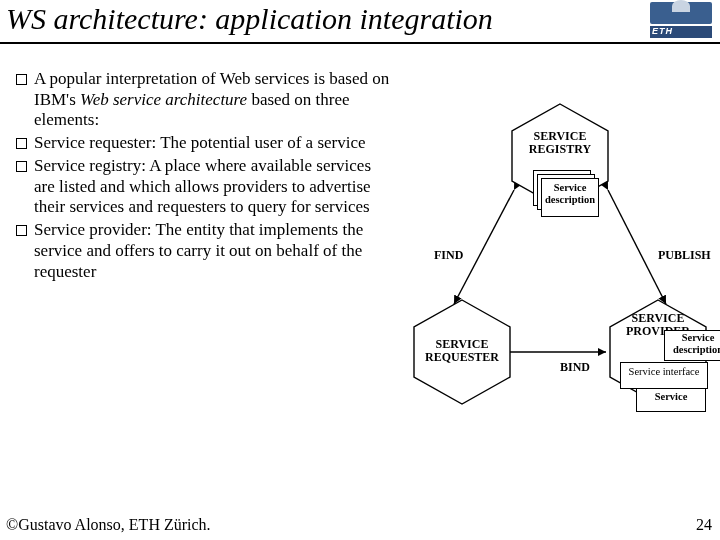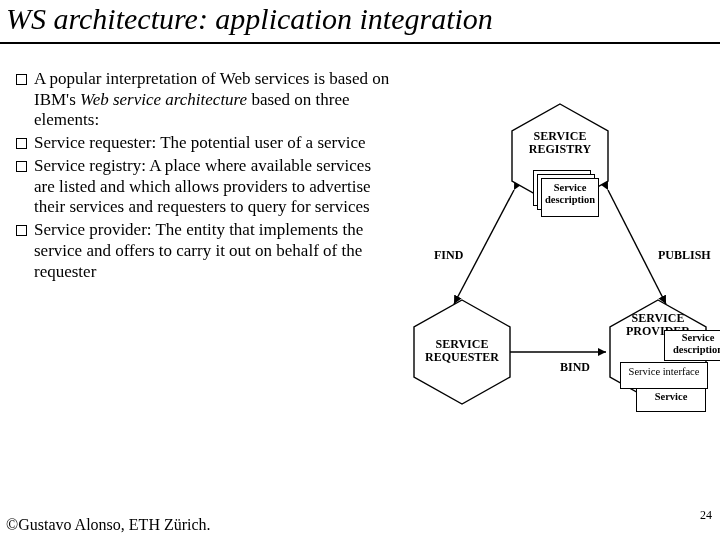--- a/index.html
+++ b/index.html
@@ -10,21 +10,21 @@
   .logo-building { position:absolute; left:0; top:0; width:62px; height:22px; background:#3a5f8f; border-radius:2px; }
   .logo-dome { position:absolute; left:22px; top:-2px; width:18px; height:12px; background:#c9d4e2; border-radius:50% 50% 0 0; }
   .logo-bar { position:absolute; left:0; top:24px; width:62px; height:12px; background:#2b4a78; color:#fff; font:italic bold 9px Arial,sans-serif; text-align:left; padding-left:2px; letter-spacing:1px; box-sizing:border-box; }
   .bullets { position:absolute; left:16px; top:69px; width:380px; font-size:17px; line-height:1.22; }
   .bullets ul { list-style:none; padding:0; margin:0; }
   .bullets li { position:relative; padding-left:18px; margin-bottom:2px; }
   .bullets li::before { content:""; position:absolute; left:0; top:5px; width:9px; height:9px; border:1px solid #000; }
   .u { text-decoration:underline; }
   .em { font-style:italic; }
   .footer-l { position:absolute; left:6px; bottom:6px; font-size:16px; }
-  .footer-r { position:absolute; right:8px; bottom:17px; font-size:12px; }
+  .footer-r { position:absolute; right:8px; bottom:6px; font-size:16px; }
   .diagram { position:absolute; left:406px; top:100px; width:310px; height:370px; }
   .hex { position:absolute; width:112px; height:112px; }
   .hex svg { position:absolute; left:0; top:0; }
   .hex-label { position:absolute; width:100%; text-align:center; font:bold 12px "Comic Sans MS","Segoe Script",cursive; line-height:1.1; }
   .hex-top { left:98px; top:0; }
   .hex-top .hex-label { top:30px; }
   .hex-left { left:0; top:196px; }
   .hex-left .hex-label { top:42px; }
   .hex-right { left:196px; top:196px; }
   .hex-right .hex-label { top:16px; }
@@ -39,20 +39,25 @@
   svg.arrows { position:absolute; left:0; top:0; width:310px; height:370px; }
 </style>
 </head>
 <body>
 
 <div class="slide">
 
   <div class="title">WS architecture: application integration</div>
   <div class="title-underline"></div>
 
+  <div class="logo">
+    <div class="logo-building"></div>
+    <div class="logo-dome"></div>
+    <div class="logo-bar">ETH</div>
+  </div>
 
   <div class="bullets">
     <ul>
       <li>
         <span>A popular interpretation of Web services is based on IBM's </span><span class="em">Web service architecture</span><span> based on three elements:</span>
       </li>
       <li><span>Service requester: The potential user of a service</span></li>
       <li><span>Service registry: A place where available services are listed and which allows providers to advertise their services and requesters to query for services</span></li>
       <li><span>Service provider: The entity that implements the service and offers to carry it out on behalf of the requester</span></li>
     </ul>

